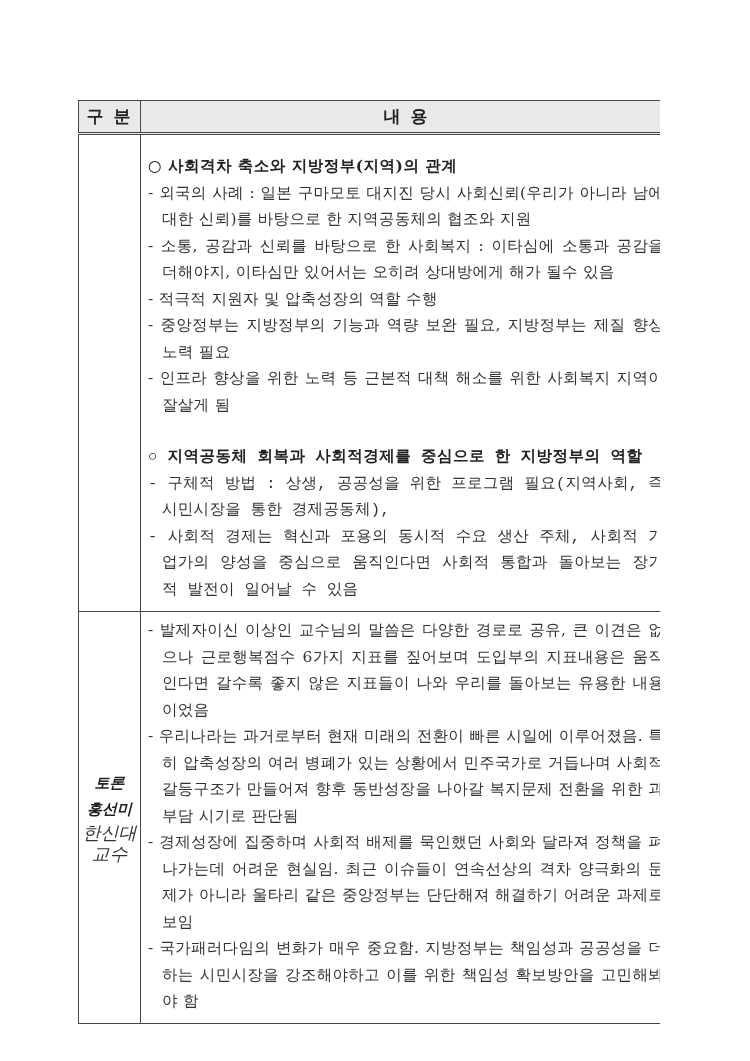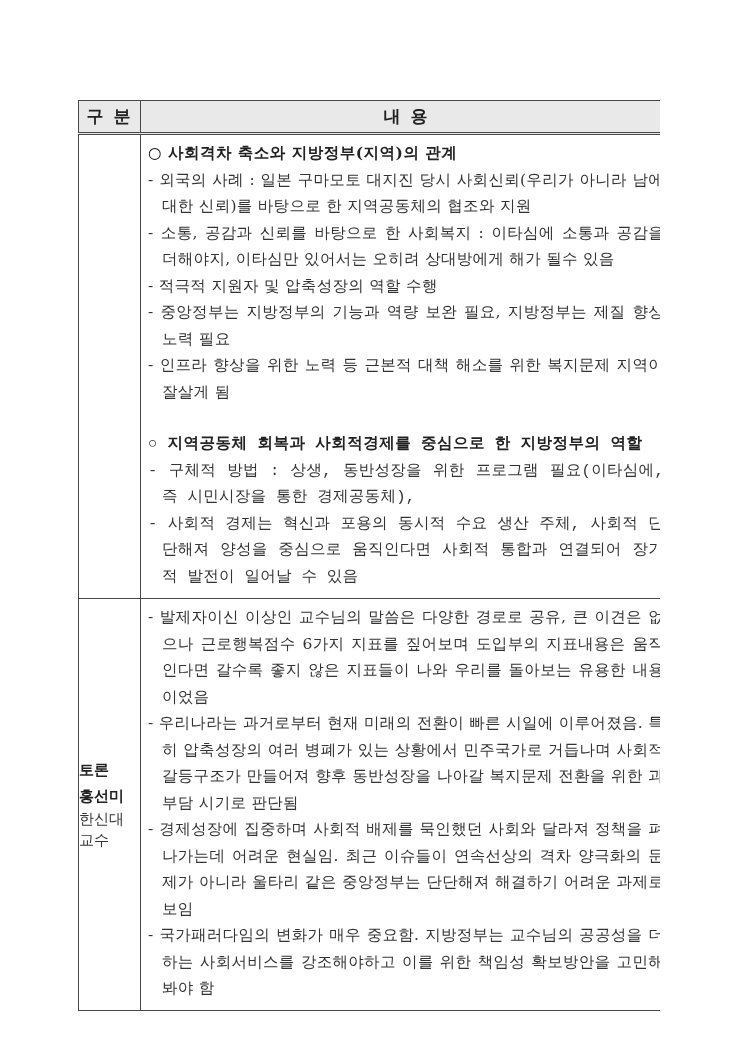--- a/index.html
+++ b/index.html
@@ -49,39 +49,42 @@
     padding: 5px 8px 8px 7px;
     font-size: 15.5px;
     line-height: 26.5px;
   }
   .row1 { height: 453px; }
   .row2 { height: 395px; }
   .sec-title {
     font-weight: bold;
     color: var(--heading_color);
     letter-spacing: 0.5px;
+    margin-top: 13px;
   }
   .sec-gap { margin-top: 26px; font-family: Liberation Mono, monospace; }
   .item {
     padding-left: 14px;
     text-indent: -14px;
     text-align: justify;
     letter-spacing: 0.3px;
   }
   .cat-cell {
     vertical-align: middle;
+    text-align: center;
+    font-style: italic;
   }
   .speaker .sp-role, .speaker .sp-name {
     font-weight: bold;
     font-size: 15px;
     line-height: 26px;
     color: var(--heading_color);
   }
   .speaker .sp-org, .speaker .sp-title {
-    font-size: 15px;
+    font-size: 18px;
     line-height: 21px;
   }
 </style>
 </head>
 <body>
 
 <div class="page">
   <table class="doc-table">
     <colgroup>
         <col class="col-cat">
@@ -96,40 +99,40 @@
     <tbody>
       <tr class="row1">
         <td class="cat-cell"></td>
         <td class="content-cell">
           <div class="section">
             <div class="sec-title">○ 사회격차 축소와 지방정부(지역)의 관계</div>
             <div class="item">- 외국의 사례 : 일본 구마모토 대지진 당시 사회신뢰(우리가 아니라 남에 대한 신뢰)를 바탕으로 한 지역공동체의 협조와 지원</div>
             <div class="item">- 소통, 공감과 신뢰를 바탕으로 한 사회복지 : 이타심에 소통과 공감을 더해야지, 이타심만 있어서는 오히려 상대방에게 해가 될수 있음</div>
             <div class="item">- 적극적 지원자 및 압축성장의 역할 수행</div>
             <div class="item">- 중앙정부는 지방정부의 기능과 역량 보완 필요, 지방정부는 제질 향상 노력 필요</div>
-            <div class="item">- 인프라 향상을 위한 노력 등 근본적 대책 해소를 위한 복지문제 지역이 잘살게 됨</div>
+            <div class="item">- 인프라 향상을 위한 노력 등 근본적 대책 해소를 위한 사회복지 지역이 잘살게 됨</div>
           </div>
           <div class="section sec-gap">
             <div class="sec-title">○ 지역공동체 회복과 사회적경제를 중심으로 한 지방정부의 역할</div>
-            <div class="item">- 구체적 방법 : 상생, 동반성장을 위한 프로그램 필요(이타심에, 즉 시민시장을 통한 경제공동체),</div>
-            <div class="item">- 사회적 경제는 혁신과 포용의 동시적 수요 생산 주체, 사회적 단단해져 양성을 중심으로 움직인다면 사회적 통합과 연결되어 장기적 발전이 일어날 수 있음</div>
+            <div class="item">- 구체적 방법 : 상생, 공공성을 위한 프로그램 필요(지역사회, 즉 시민시장을 통한 경제공동체),</div>
+            <div class="item">- 사회적 경제는 혁신과 포용의 동시적 수요 생산 주체, 사회적 기업가의 양성을 중심으로 움직인다면 사회적 통합과 돌아보는 장기적 발전이 일어날 수 있음</div>
           </div>
         </td>
       </tr>
       <tr class="row2">
         <td class="cat-cell speaker">
           <div class="sp-role">토론</div>
           <div class="sp-name">홍선미</div>
           <div class="sp-org">한신대</div>
           <div class="sp-title">교수</div>
         </td>
         <td class="content-cell">
           <div class="section">
             <div class="item">- 발제자이신 이상인 교수님의 말씀은 다양한 경로로 공유, 큰 이견은 없으나 근로행복점수 6가지 지표를 짚어보며 도입부의 지표내용은 움직인다면 갈수록 좋지 않은 지표들이 나와 우리를 돌아보는 유용한 내용이었음</div>
             <div class="item">- 우리나라는 과거로부터 현재 미래의 전환이 빠른 시일에 이루어졌음. 특히 압축성장의 여러 병폐가 있는 상황에서 민주국가로 거듭나며 사회적 갈등구조가 만들어져 향후 동반성장을 나아갈 복지문제 전환을 위한 과부담 시기로 판단됨</div>
             <div class="item">- 경제성장에 집중하며 사회적 배제를 묵인했던 사회와 달라져 정책을 펴나가는데 어려운 현실임. 최근 이슈들이 연속선상의 격차 양극화의 문제가 아니라 울타리 같은 중앙정부는 단단해져 해결하기 어려운 과제로 보임</div>
-            <div class="item">- 국가패러다임의 변화가 매우 중요함. 지방정부는 교수님의 공공성을 더하는 사회서비스를 강조해야하고 이를 위한 책임성 확보방안을 고민해봐야 함</div>
+            <div class="item">- 국가패러다임의 변화가 매우 중요함. 지방정부는 책임성과 공공성을 더하는 시민시장을 강조해야하고 이를 위한 책임성 확보방안을 고민해봐야 함</div>
           </div>
         </td>
       </tr>
     </tbody>
   </table>
 </div>
 
 </body></html>

